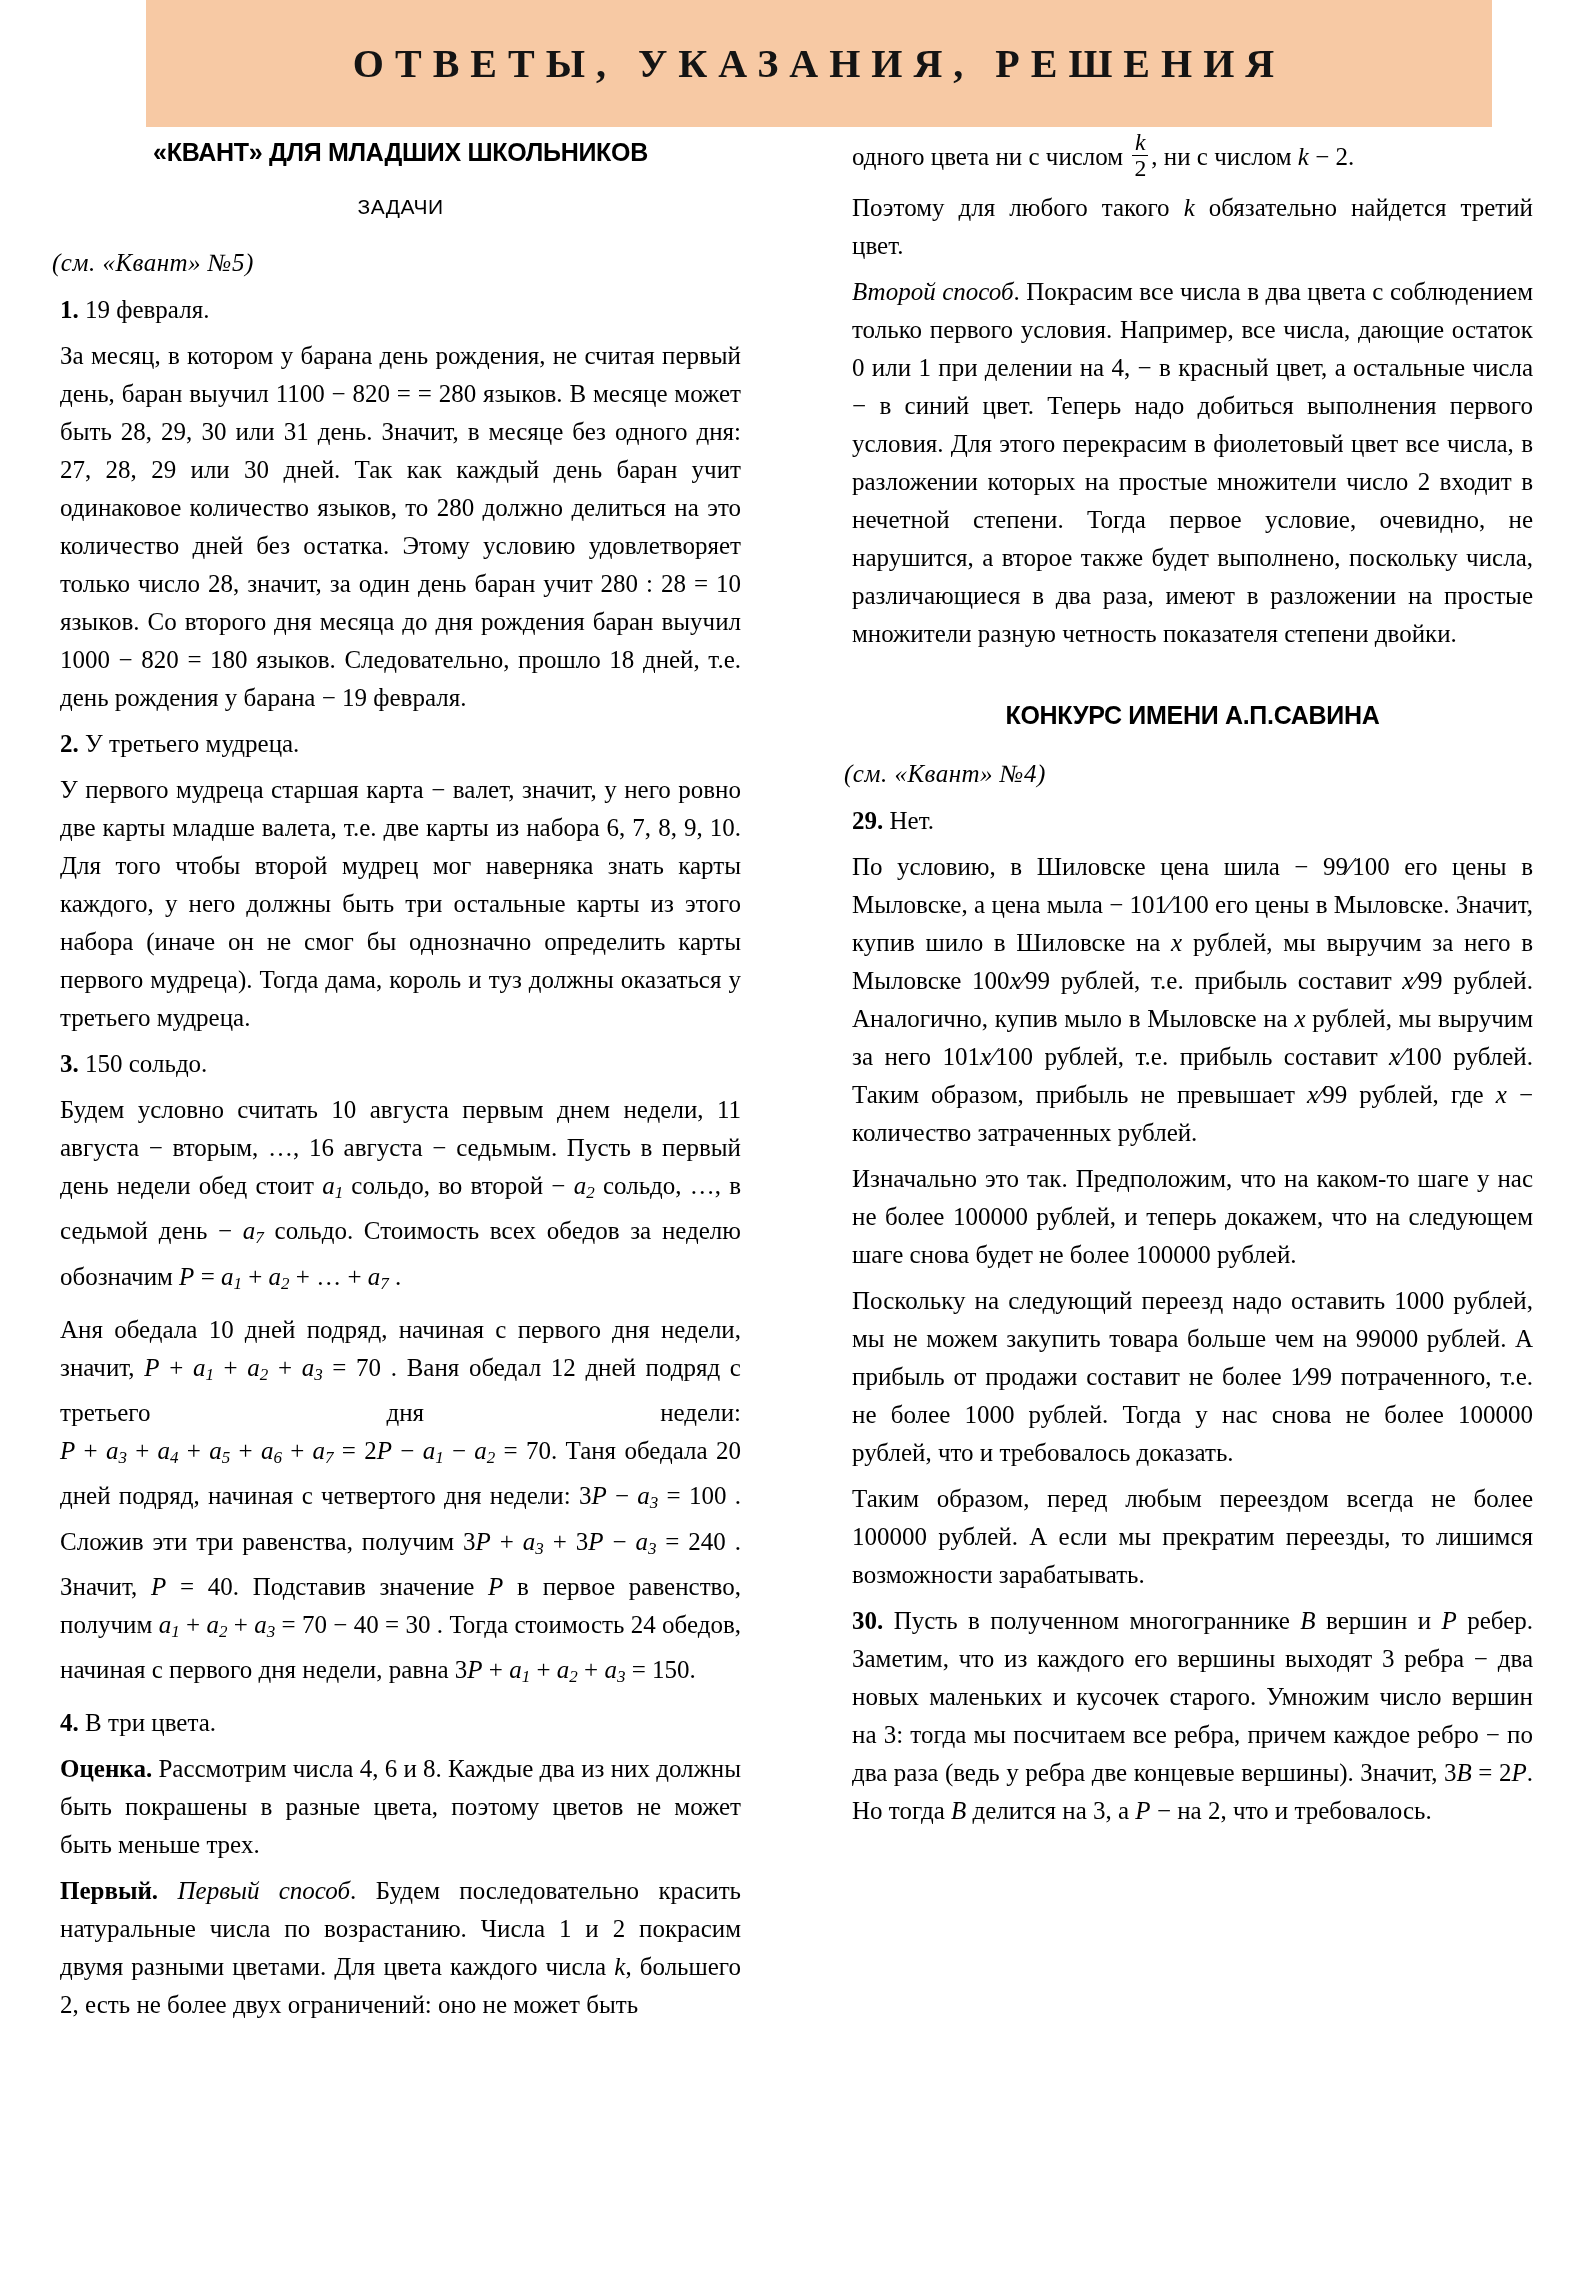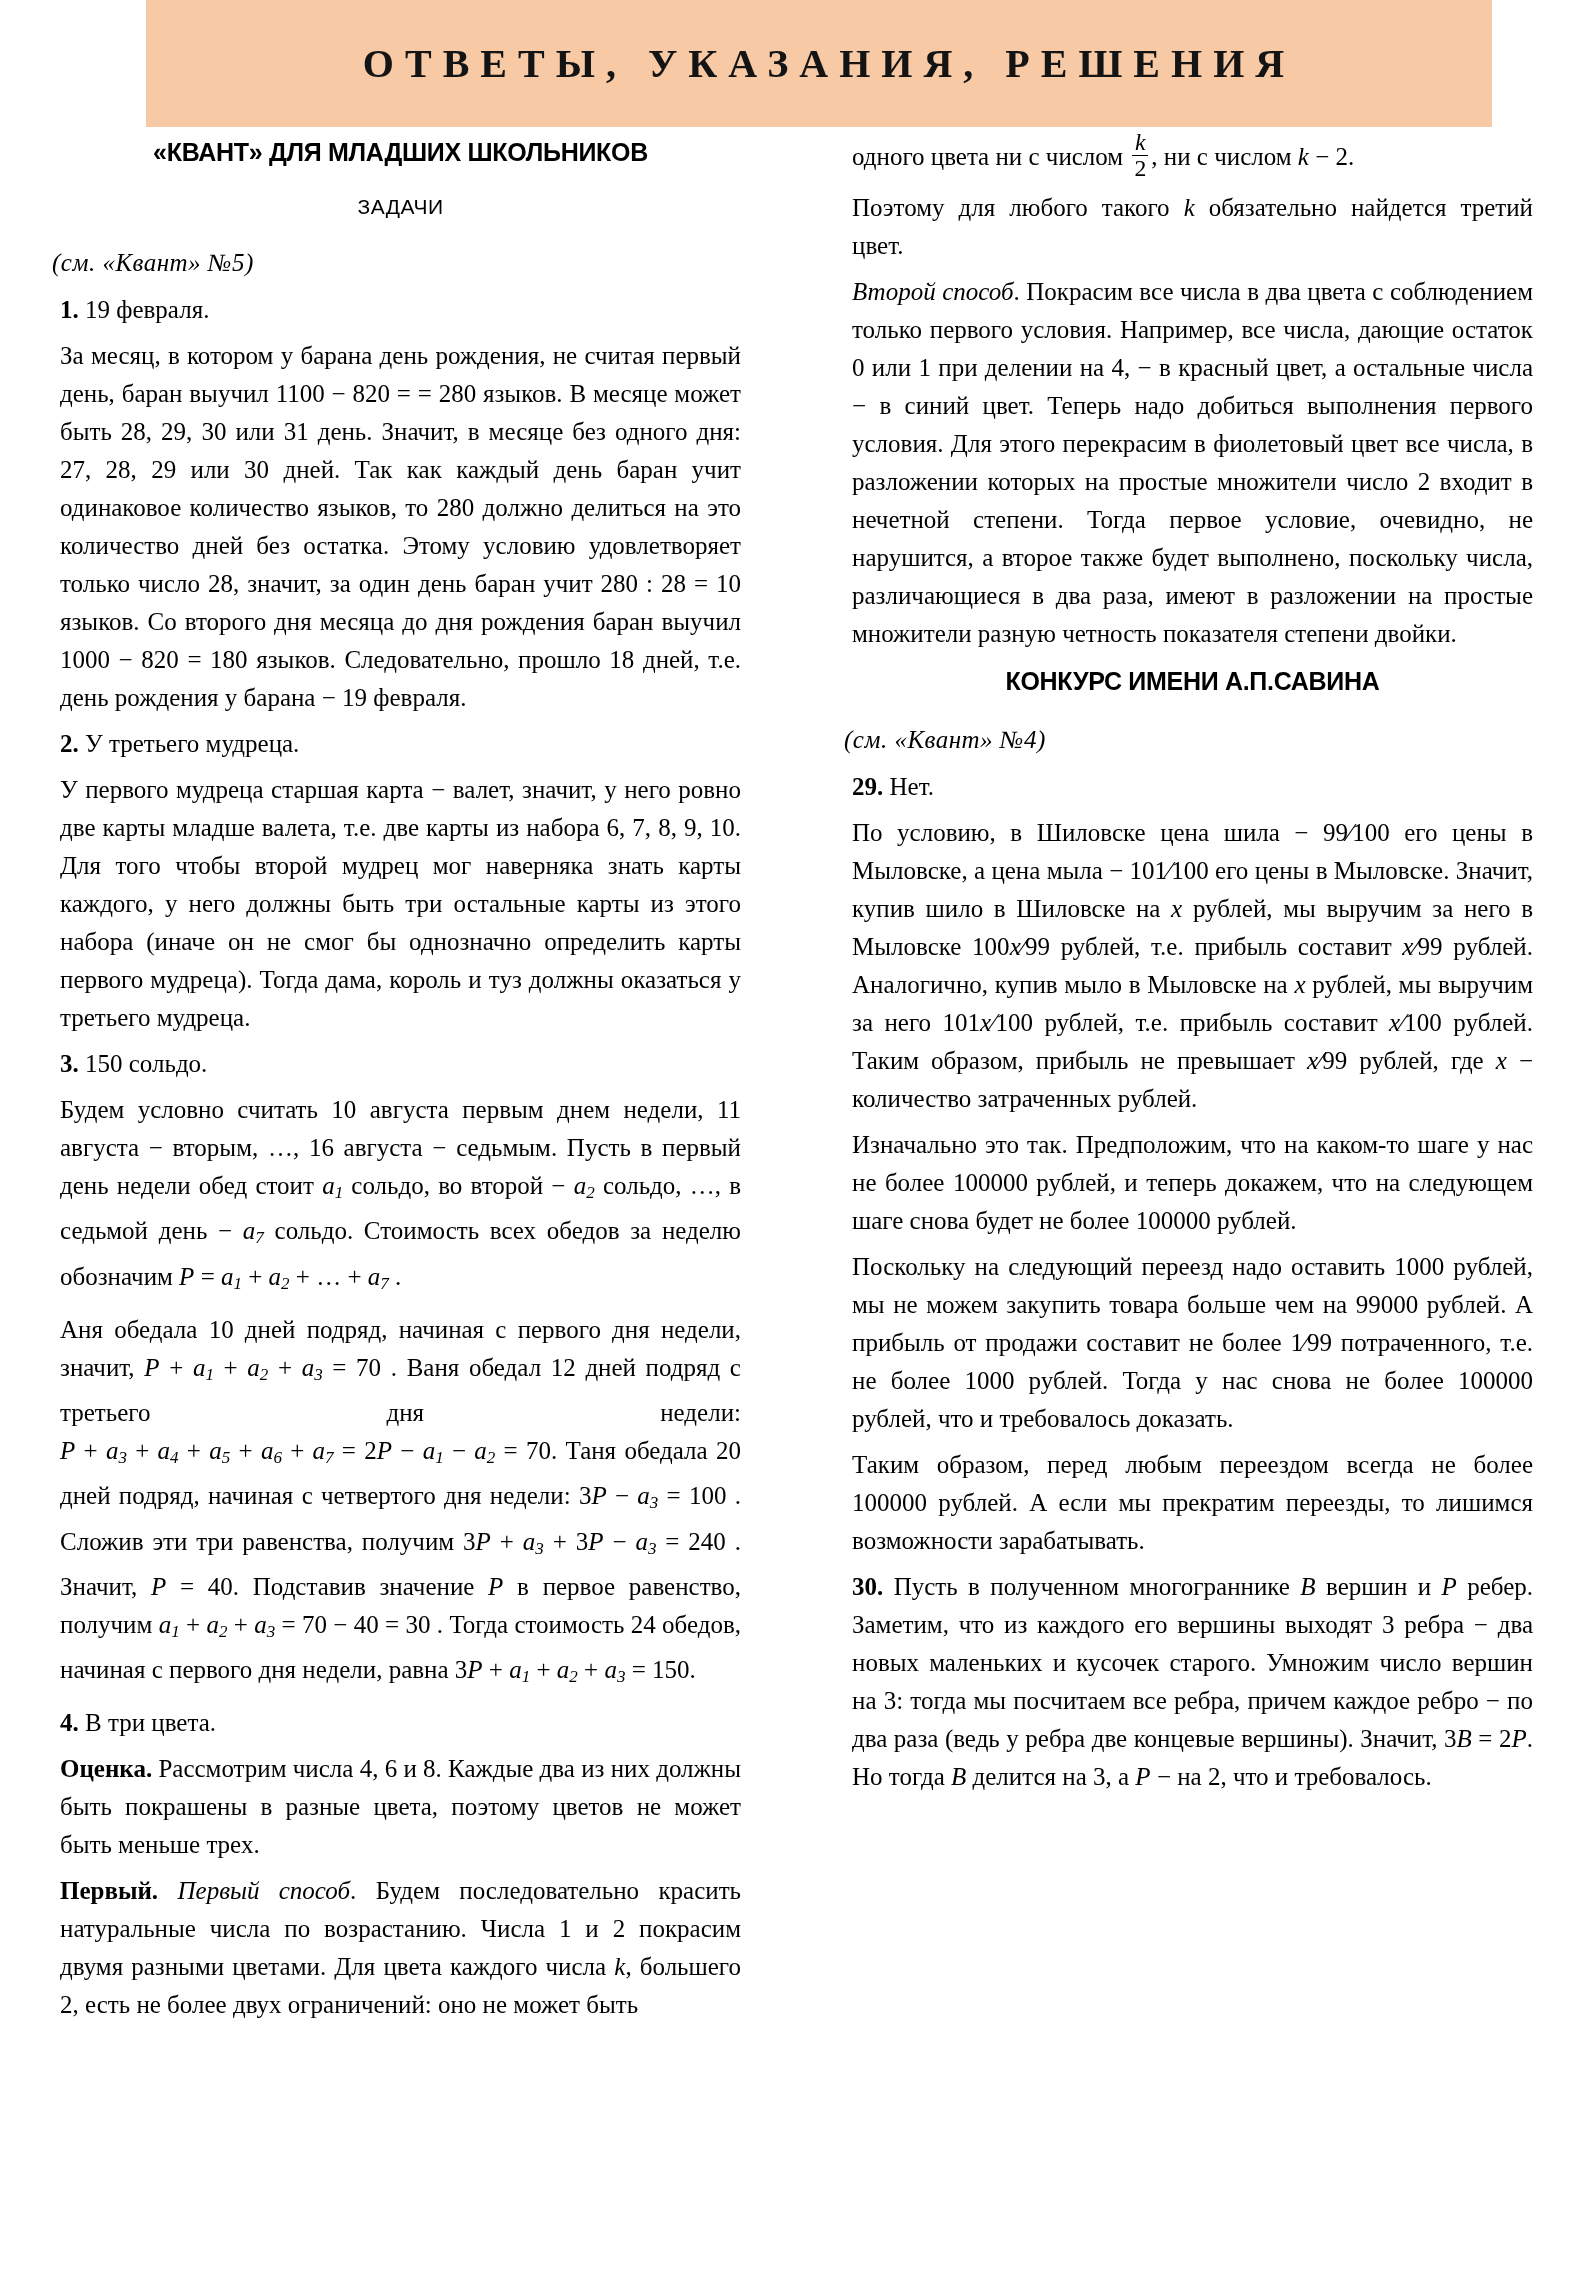--- a/index.html
+++ b/index.html
@@ -20,21 +20,21 @@
   .banner {
     position: absolute;
     left: 146px;
     top: 0;
     width: 1346px;
     height: 127px;
     background: #f7c9a4;
   }
   .banner-title {
     position: absolute;
-    left: 10px;
+    left: 0;
     top: 0;
     width: 100%;
     height: 127px;
     display: flex;
     align-items: center;
     justify-content: center;
     font-family: "Liberation Serif", "DejaVu Serif", serif;
     font-weight: 700;
     font-size: 40px;
     letter-spacing: 11px;
@@ -150,21 +150,21 @@
     <p class="body"><span class="bold">Оценка.</span> Рассмотрим числа 4, 6 и 8. Каждые два из них должны быть покрашены в разные цвета, поэтому цветов не может быть меньше трех.</p>
     <p class="body"><span class="bold">Первый.</span> <span class="ital">Первый способ</span>. Будем последовательно красить натуральные числа по возрастанию. Числа 1 и 2 покрасим двумя разными цветами. Для цвета каждого числа <span class="mi">k</span>, большего 2, есть не более двух ограничений: оно не может быть</p>
   </div>
 
   <div class="col col-right">
 
     <p class="body first">одного цвета ни с числом <span class="frac"><span class="nu">k</span><span class="de">2</span></span>, ни с числом <span class="mi">k</span> − 2.</p>
     <p class="body">Поэтому для любого такого <span class="mi">k</span> обязательно найдется третий цвет.</p>
     <p class="body"><span class="ital">Второй способ</span>. Покрасим все числа в два цвета с соблюдением только первого условия. Например, все числа, дающие остаток 0 или 1 при делении на 4, − в красный цвет, а остальные числа − в синий цвет. Теперь надо добиться выполнения первого условия. Для этого перекрасим в фиолетовый цвет все числа, в разложении которых на простые множители число 2 входит в нечетной степени. Тогда первое условие, очевидно, не нарушится, а второе также будет выполнено, поскольку числа, различающиеся в два раза, имеют в разложении на простые множители разную четность показателя степени двойки.</p>
 
-    <div class="section-head" style="margin-top:14px;">КОНКУРС ИМЕНИ А.П.САВИНА</div>
+    <div class="section-head" style="margin-top:48px;">КОНКУРС ИМЕНИ А.П.САВИНА</div>
 
     <div class="ref-line">(см. «Квант» №4)</div>
 
     <p class="body first"><span class="num">29.</span><span> Нет.</span></p>
     <p class="body">По условию, в Шиловске цена шила − 99⁄100 его цены в Мыловске, а цена мыла − 101⁄100 его цены в Мыловске. Значит, купив шило в Шиловске на <span class="mi">x</span> рублей, мы выручим за него в Мыловске 100<span class="mi">x</span>⁄99 рублей, т.е. прибыль составит <span class="mi">x</span>⁄99 рублей. Аналогично, купив мыло в Мыловске на <span class="mi">x</span> рублей, мы выручим за него 101<span class="mi">x</span>⁄100 рублей, т.е. прибыль составит <span class="mi">x</span>⁄100 рублей. Таким образом, прибыль не превышает <span class="mi">x</span>⁄99 рублей, где <span class="mi">x</span> − количество затраченных рублей.</p>
     <p class="body">Изначально это так. Предположим, что на каком-то шаге у нас не более 100000 рублей, и теперь докажем, что на следующем шаге снова будет не более 100000 рублей.</p>
     <p class="body">Поскольку на следующий переезд надо оставить 1000 рублей, мы не можем закупить товара больше чем на 99000 рублей. А прибыль от продажи составит не более 1⁄99 потраченного, т.е. не более 1000 рублей. Тогда у нас снова не более 100000 рублей, что и требовалось доказать.</p>
     <p class="body">Таким образом, перед любым переездом всегда не более 100000 рублей. А если мы прекратим переезды, то лишимся возможности зарабатывать.</p>
 
     <p class="body"><span class="num">30.</span> Пусть в полученном многограннике <span class="mi">B</span> вершин и <span class="mi">P</span> ребер. Заметим, что из каждого его вершины выходят 3 ребра − два новых маленьких и кусочек старого. Умножим число вершин на 3: тогда мы посчитаем все ребра, причем каждое ребро − по два раза (ведь у ребра две концевые вершины). Значит, 3<span class="mi">B</span> = 2<span class="mi">P</span>. Но тогда <span class="mi">B</span> делится на 3, а <span class="mi">P</span> − на 2, что и требовалось.</p>

